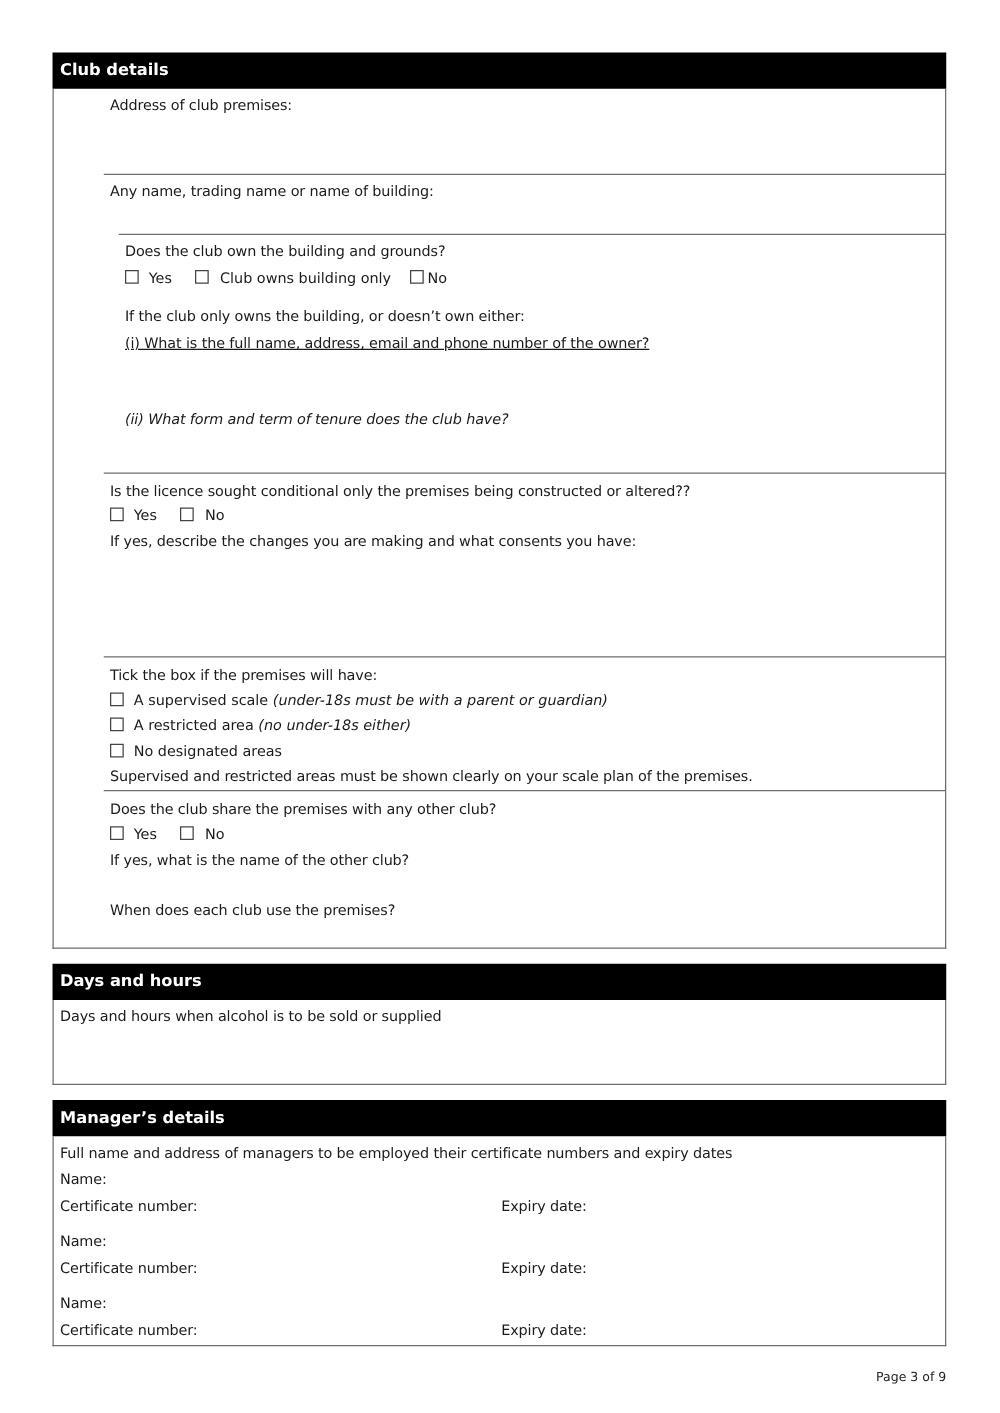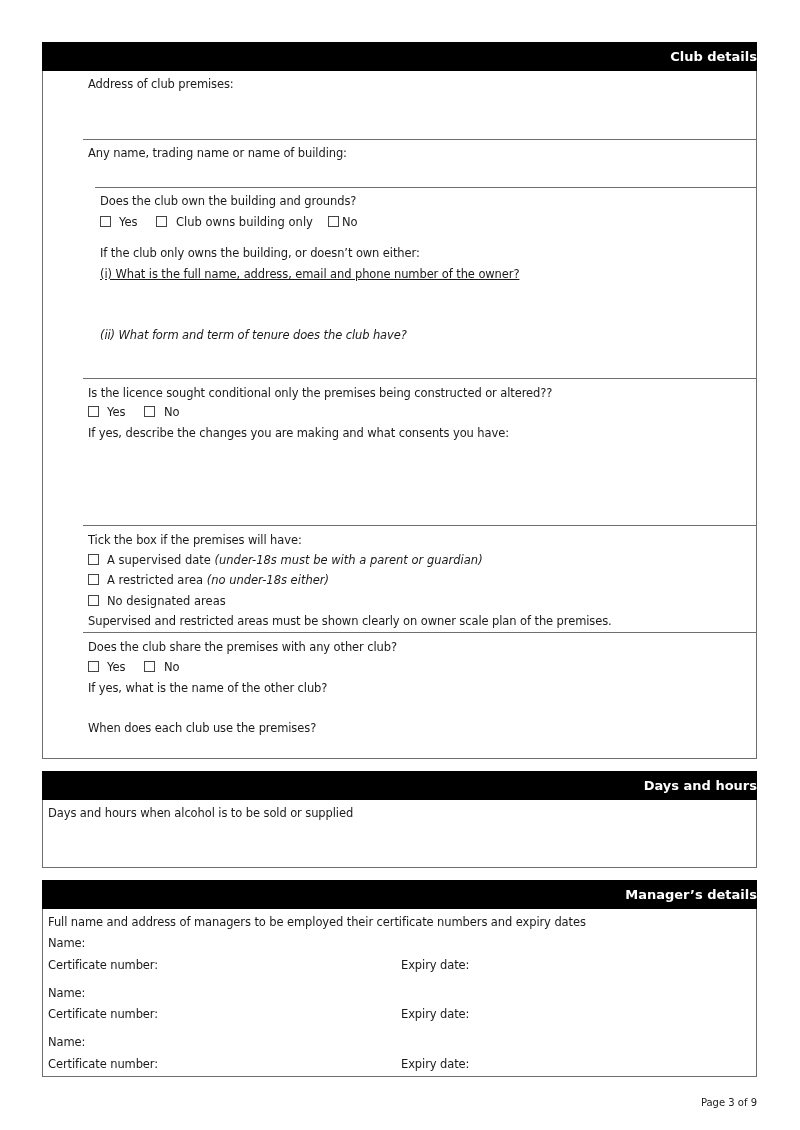--- a/index.html
+++ b/index.html
@@ -1,21 +1,21 @@
 <!DOCTYPE html>
 <html><head>
 <meta charset="utf-8">
 <style>
   html, body { margin: 0; padding: 0; background: #ffffff; }
   body {
     width: 800px; height: 1130px; position: relative; overflow: hidden;
     font-family: "DejaVu Sans", "Liberation Sans", sans-serif;
     color: #1a1a1a;
   }
-  .section { position: absolute; left: 42px; width: 715px; text-align: right; }
+  .section { position: absolute; left: 42px; width: 715px; }
   .hdr {
     background: #000; color: #fff; font-weight: bold;
     font-size: 13px; height: 29px; line-height: 29px;
     padding-left: 6px; box-sizing: border-box;
   }
   .box {
     border: 1px solid #6e6e6e; border-top: none; box-sizing: border-box;
     position: relative;
     padding-left: 40px;
   }
@@ -65,26 +65,26 @@
       <div class="cb" style="left:5px;top:27px;"></div>
       <div class="lbl" style="left:24px;top:26px;">Yes</div>
       <div class="cb" style="left:61px;top:27px;"></div>
       <div class="lbl" style="left:81px;top:26px;">No</div>
       <div class="t" style="top:47px;">If yes, describe the changes you are making and what consents you have:</div>
     </div>
 
     <div class="row" style="height:107px;">
       <div class="t" style="top:7px;">Tick the box if the premises will have:</div>
       <div class="cb" style="left:5px;top:28px;"></div>
-      <div class="lbl" style="left:24px;top:27px;"><span>A supervised date</span> <i>(under-18s must be with a parent or guardian)</i></div>
+      <div class="lbl" style="left:24px;top:27px;"><span>A supervised scale</span> <i>(under-18s must be with a parent or guardian)</i></div>
       <div class="cb" style="left:5px;top:48px;"></div>
       <div class="lbl" style="left:24px;top:47px;"><span>A restricted area</span> <i>(no under-18s either)</i></div>
       <div class="cb" style="left:5px;top:69px;"></div>
       <div class="lbl" style="left:24px;top:68px;">No designated areas</div>
-      <div class="t" style="top:88px;">Supervised and restricted areas must be shown clearly on owner scale plan of the premises.</div>
+      <div class="t" style="top:88px;">Supervised and restricted areas must be shown clearly on your scale plan of the premises.</div>
     </div>
 
     <div class="row" style="height:126px;">
       <div class="t" style="top:7px;">Does the club share the premises with any other club?</div>
       <div class="cb" style="left:5px;top:28px;"></div>
       <div class="lbl" style="left:24px;top:27px;">Yes</div>
       <div class="cb" style="left:61px;top:28px;"></div>
       <div class="lbl" style="left:81px;top:27px;">No</div>
       <div class="t" style="top:48px;">If yes, what is the name of the other club?</div>
       <div class="t" style="top:88px;">When does each club use the premises?</div>

